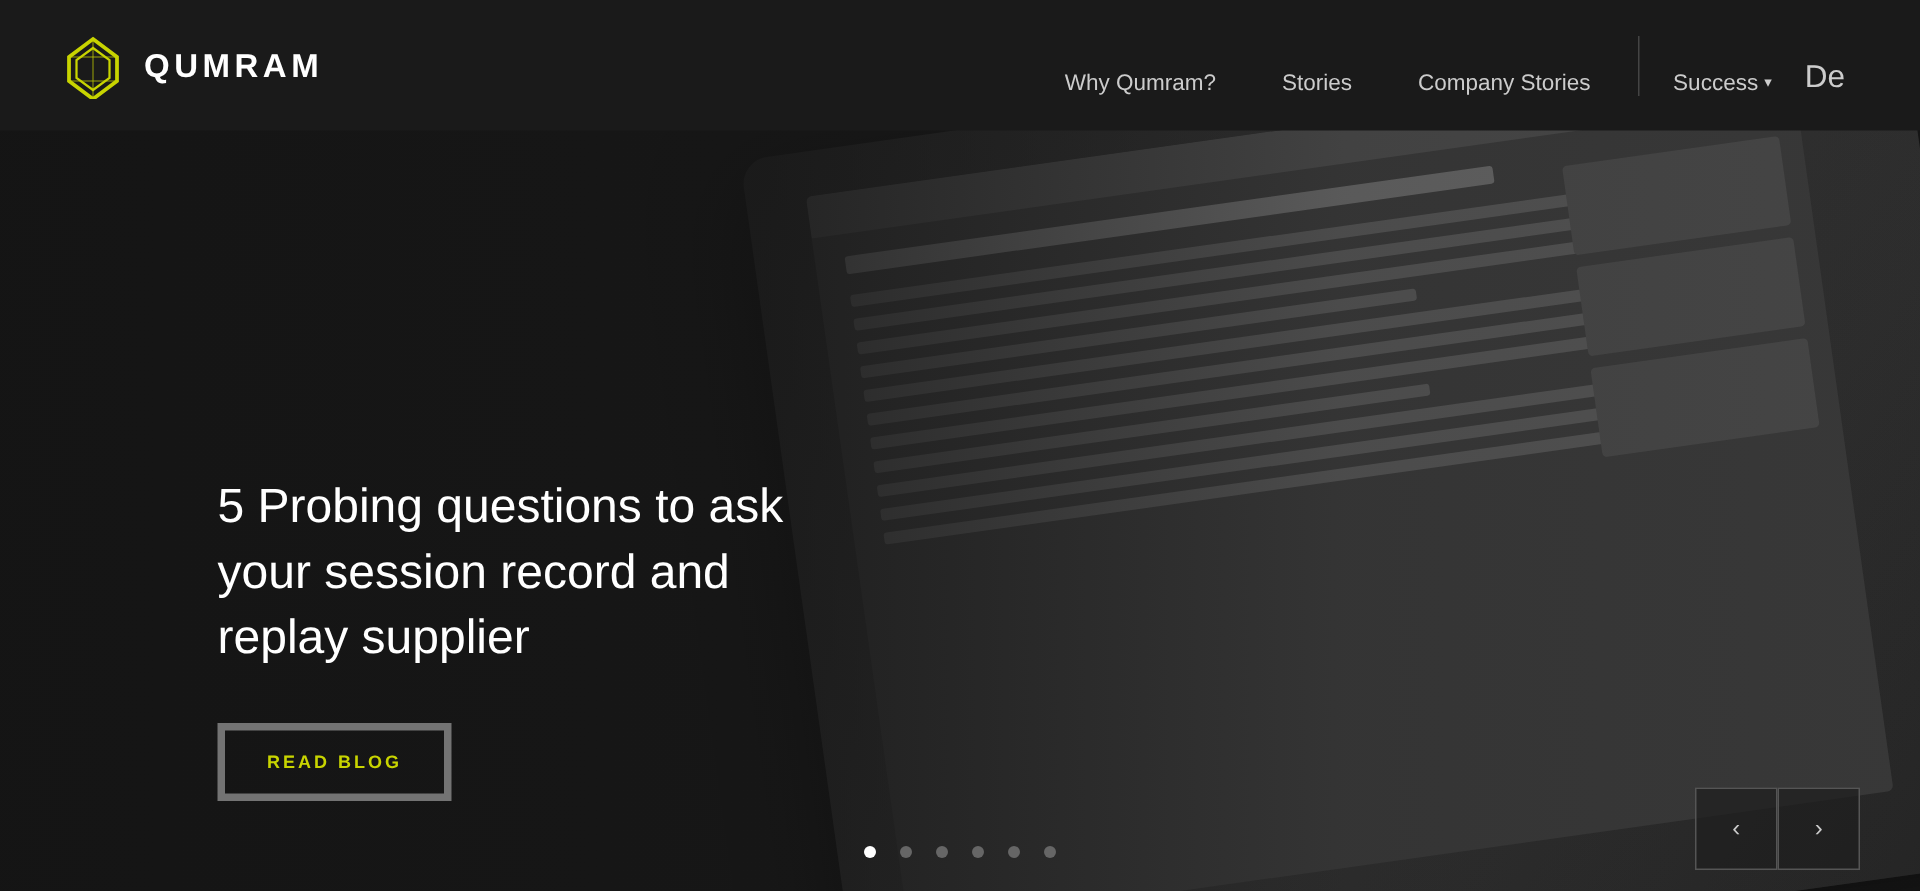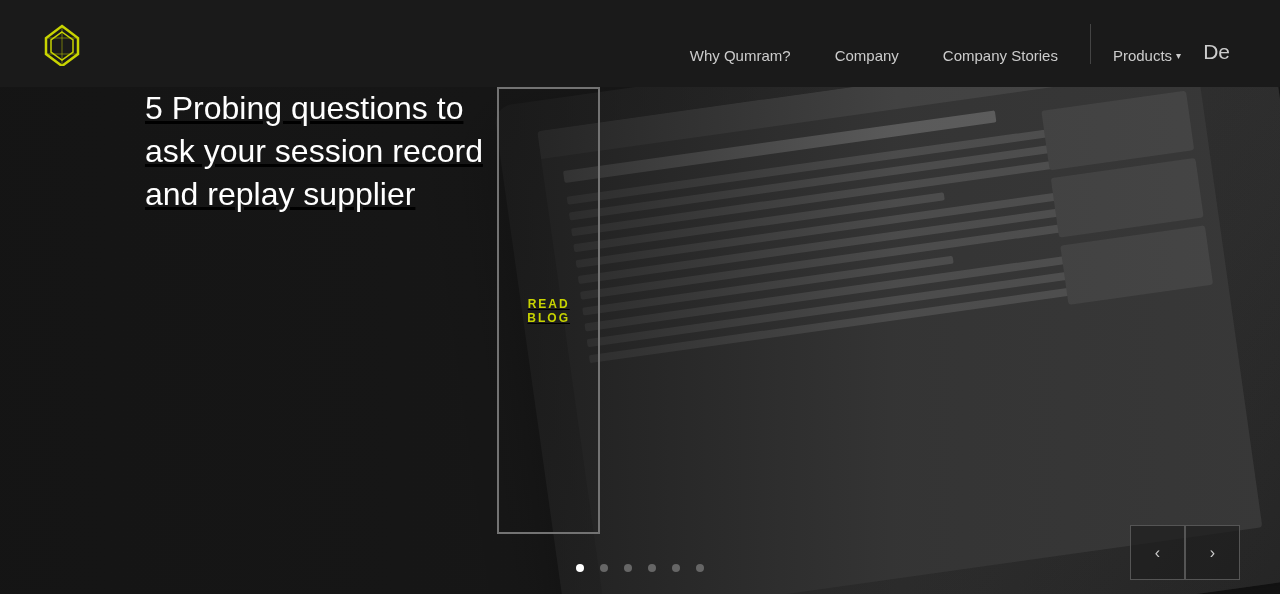--- a/index.html
+++ b/index.html
@@ -182,38 +182,37 @@
     }
 
     
     .hero-content {
       position: absolute;
       top: 87px;
       left: 0;
       width: 600px;
       height: calc(594px - 87px);
       display: flex;
-      flex-direction: row;
+      flex-direction: column;
       justify-content: flex-end;
       padding: 0 0 60px 145px;
-      text-decoration: underline;
     }
 
     .hero-title {
       color: #ffffff;
       font-size: 32px;
       font-weight: 400;
       line-height: 1.35;
       margin-bottom: 36px;
       max-width: 430px;
     }
 
     .read-blog-btn {
       display: inline-block;
-      border: 2px solid #737373;
+      border: 5px solid #737373;
       color: #c8d400;
       background: transparent;
       padding: 14px 28px;
       font-size: 12px;
       font-weight: 700;
       letter-spacing: 2px;
       cursor: pointer;
       text-transform: uppercase;
       width: fit-content;
     }
@@ -321,29 +320,30 @@
 
   <a class="logo-area" href="#">
     <svg class="logo-icon" viewBox="0 0 44 44" fill="none" xmlns="http://www.w3.org/2000/svg">
 
       <polygon points="22,4 38,16 38,32 22,44 6,32 6,16" fill="none" stroke="#c8d400" stroke-width="2.5"></polygon>
       <polygon points="22,10 33,18 33,30 22,38 11,30 11,18" fill="none" stroke="#c8d400" stroke-width="1.5"></polygon>
       <line x1="22" y1="4" x2="22" y2="44" stroke="#c8d400" stroke-width="1" opacity="0.5"></line>
       <line x1="6" y1="16" x2="38" y2="16" stroke="#c8d400" stroke-width="1" opacity="0.5"></line>
       <line x1="6" y1="32" x2="38" y2="32" stroke="#c8d400" stroke-width="1" opacity="0.5"></line>
     </svg>
+    <span class="logo-text">QUMRAM</span>
   </a>
 
   <div class="nav-links">
     <a class="nav-link" href="#">Why Qumram?</a>
-    <a class="nav-link" href="#">Company</a>
+    <a class="nav-link" href="#">Stories</a>
     <a class="nav-link" href="#">Company Stories</a>
 
     <div class="nav-divider"></div>
 
     <div class="nav-company">
-      <span>Products</span>
+      <span>Success</span>
       <span class="chevron">▾</span>
     </div>
 
     <span class="nav-lang">De</span>
   </div>
 </nav>
 
 </body></html>

